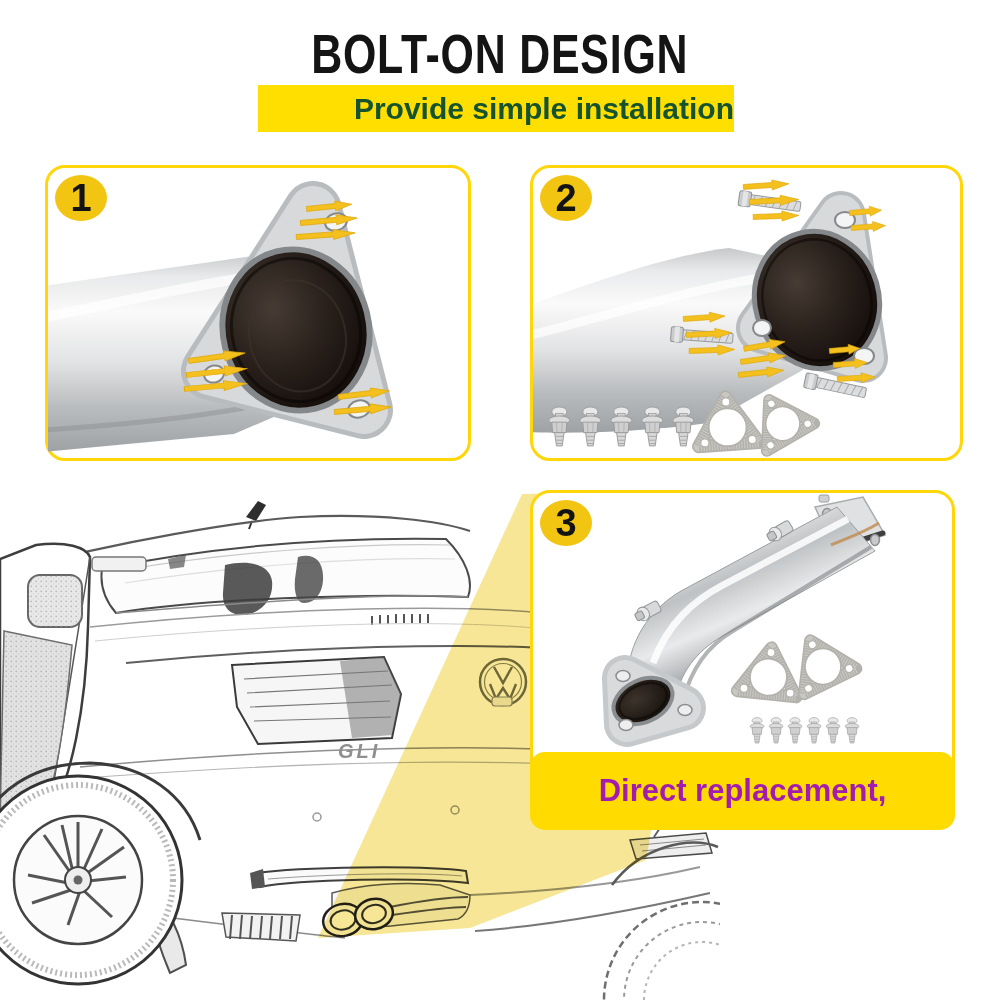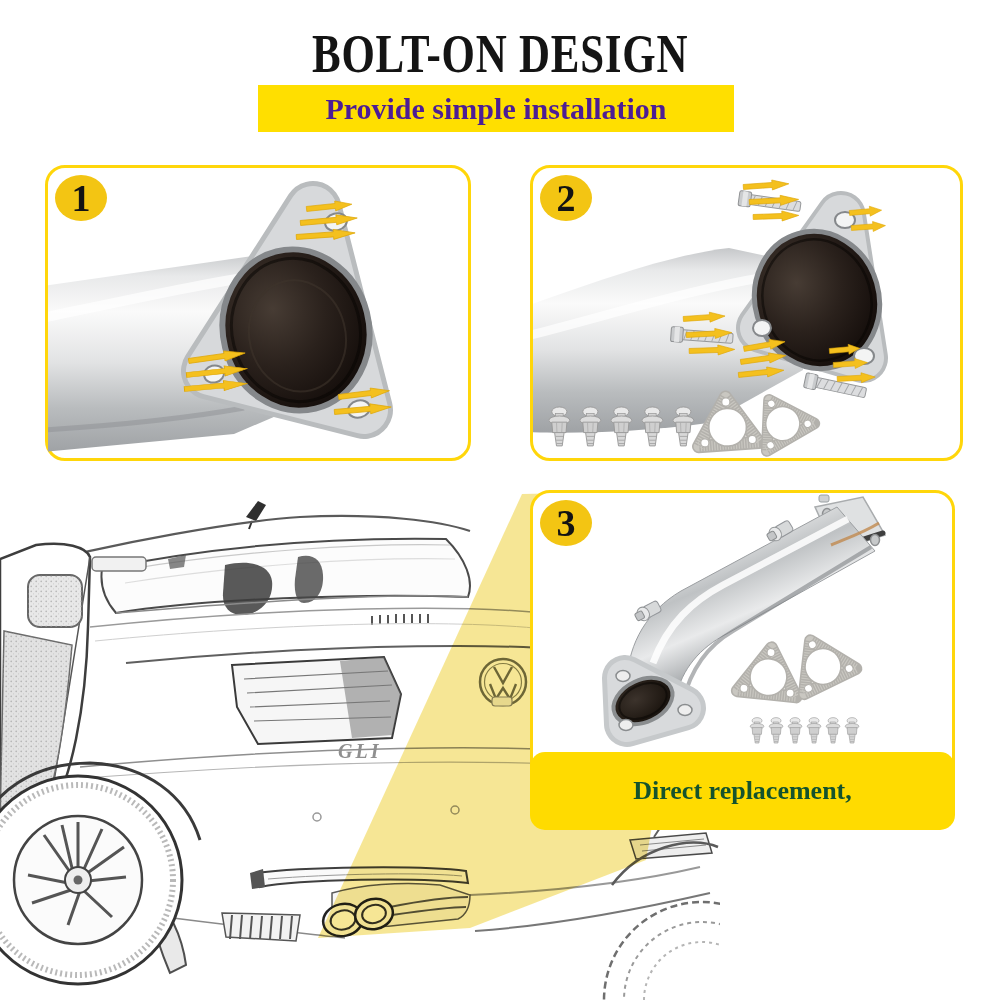--- a/index.html
+++ b/index.html
@@ -1,37 +1,37 @@
 <!DOCTYPE html>
 <html><head>
 <meta charset="utf-8">
 <style>
   html,body{margin:0;padding:0;background:#ffffff;}
   #stage{position:relative;width:1000px;height:1000px;background:#ffffff;overflow:hidden;
-         font-family:Liberation Serif, serif;}
+         font-family:Liberation Sans, sans-serif;}
   
   .title{position:absolute;top:22px;left:0;width:1000px;text-align:center;z-index:6;}
   .title span{display:inline-block;font-size:55px;font-weight:bold;color:#141414;
               letter-spacing:1px;transform:scaleX(.78);white-space:nowrap;}
   .subtitle{position:absolute;left:258px;top:85px;width:476px;height:47px;background:#FFDF00;
-            display:flex;align-items:center;justify-content:center;z-index:6;
-            font-size:30px;font-weight:bold;color:#4c1d95;}
+            display:flex;align-items:center;justify-content:flex-end;z-index:6;
+            font-size:30px;font-weight:bold;color:#14532d;}
   
   .panel{position:absolute;background:#ffffff;border:3px solid #FFD60A;border-radius:20px;z-index:5;}
   #panel1{left:45px;top:165px;width:420px;height:290px;}
   #panel2{left:530px;top:165px;width:427px;height:290px;}
   #panel3{left:530px;top:490px;width:419px;height:334px;}
   .badge{position:absolute;left:7px;top:7px;width:52px;height:46px;border-radius:50%;
          background:#F3C513;color:#131313;font-size:38px;font-weight:bold;
          display:flex;align-items:center;justify-content:center;z-index:7;}
   .panel svg.art{position:absolute;left:0;top:0;}
   .caption{position:absolute;left:-3px;right:-3px;bottom:-3px;height:78px;background:#FFDB00;
            border-radius:15px;display:flex;flex-direction:column;align-items:center;
            justify-content:center;z-index:8;}
-  .caption div{font-size:26px;font-weight:bold;color:#14532d;line-height:1.2;}
+  .caption div{font-size:31px;font-weight:bold;color:#a21caf;line-height:1.2;}
   
   #carArt{position:absolute;left:0;top:495px;z-index:2;}
   #beam{position:absolute;left:0;top:0;z-index:3;mix-blend-mode:multiply;pointer-events:none;}
 </style>
 </head>
 <body>
 
 <div id="stage">
 
   <div class="title">

